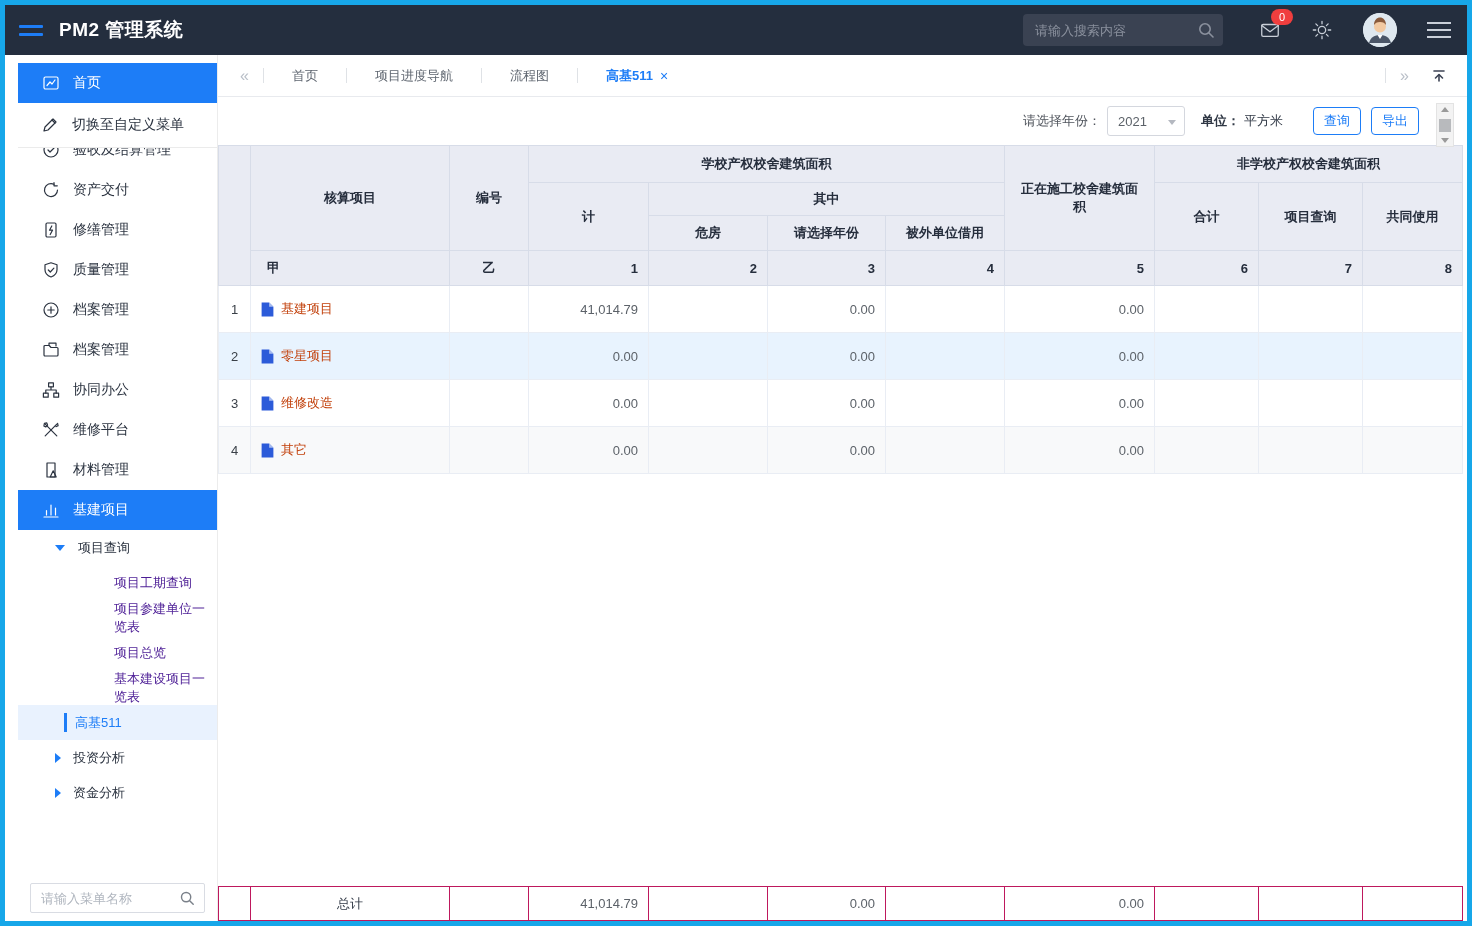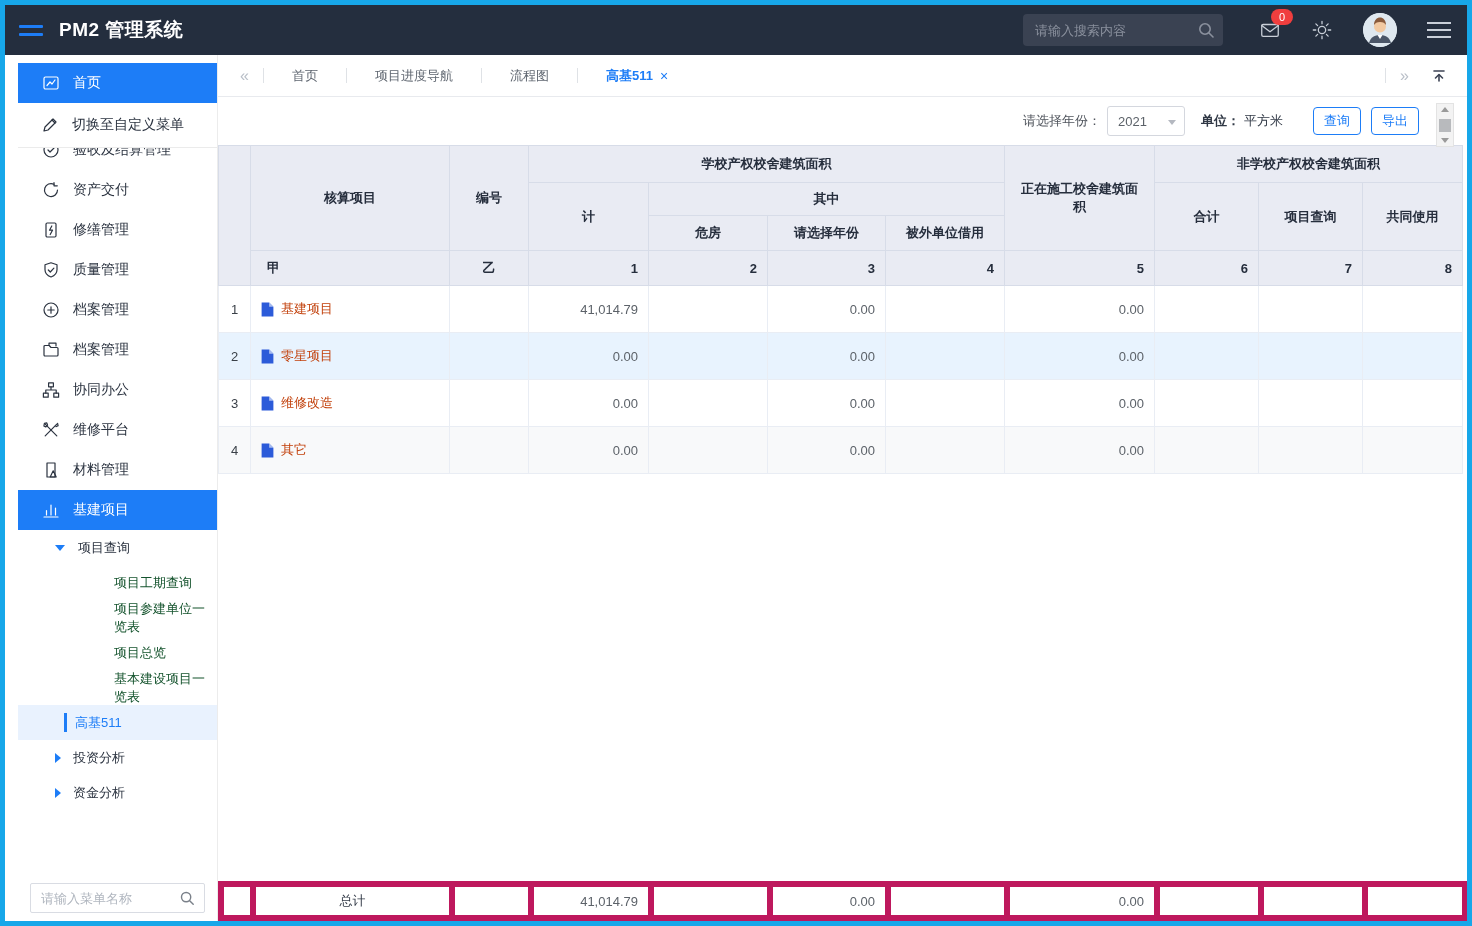--- a/index.html
+++ b/index.html
@@ -33,21 +33,21 @@
   .side-nav { padding-top:8px; }
   .menu-item { height:40px; display:flex; align-items:center; padding-left:24px; font-size:14px; color:#2b3340; cursor:pointer; }
   .menu-item .menu-icon { width:18px; height:18px; margin-right:13px; display:flex; }
   .menu-item .menu-icon svg { width:18px; height:18px; fill:none; stroke:currentColor; stroke-width:1.2; stroke-linecap:round; stroke-linejoin:round; }
   .menu-item.active { background:#1d7df7; color:#fff; }
   .menu-item.tall { height:45px; border-bottom:1px solid #ebebeb;padding-left:23px; }
   .menu-item.clipped { margin-top:-18px; clip-path: inset(18px 0 0 0); }
   .group-row { height:35px; display:flex; align-items:center; padding-left:37px; font-size:13px; color:#2b3340; cursor:pointer; position:relative; }
   .caret-down { width:0; height:0; border-left:5px solid transparent; border-right:5px solid transparent; border-top:6px solid #1d7df7; margin-right:13px; }
   .caret-right { width:0; height:0; border-top:5px solid transparent; border-bottom:5px solid transparent; border-left:6px solid #1d7df7; margin-right:12px; }
-  .child-row { height:35px; display:flex; align-items:center; padding-left:96px; font-size:13px; color:#14532d; cursor:pointer; position:relative; }
+  .child-row { height:35px; display:flex; align-items:center; padding-left:96px; font-size:13px; color:#4c1d95; cursor:pointer; position:relative; }
   .child-row.selected { background:#e9f2fe; color:#1d7df7; padding-left:57px; }
   .child-row.selected .selbar { position:absolute; left:46px; top:8px; bottom:8px; width:3px; background:#1d7df7; }
   .side-search { position:absolute; bottom:0; left:0; right:0; height:46px; background:#fff; padding:8px 12px; }
   .side-search input { width:100%; height:30px; border:1px solid #d9dce3; border-radius:2px; font-size:13px; color:#555; padding:0 30px 0 10px; outline:none; }
   .side-search input::placeholder { color:#b0b6bf; }
   .side-search .mag { position:absolute; right:22px; top:15px; width:16px; height:16px; }
   .mag svg { width:100%; height:100%; fill:none; stroke:#8b919e; stroke-width:1.6; stroke-linecap:round; }
   .side-search .mag svg { stroke:#7a8089; }
 
   
@@ -81,21 +81,21 @@
   .grid td { border:1px solid #e9edf4; color:#5c6269; padding:0 10px; height:47px; }
   .grid td.num { text-align:right; }
   .grid td.rownum { text-align:center; color:#3a4048; }
   .grid th.code-left { text-align:left; padding-left:16px; }
   .grid th.code-num { text-align:right; }
   .name-cell { display:flex; align-items:center; gap:7px; color:#c2410c; cursor:pointer; }
   .name-cell svg { width:13px; height:15px; flex:0 0 auto; }
   tr.selected td { background:#e8f3fe; }
   tr.striped td { background:#f8f9fa; }
   .footer-table { position:absolute; bottom:0; left:0; background:#fff; }
-  .footer-table td { height:34px; border:6px solid #be185d; }
+  .footer-table td { height:34px; border:1px solid #be185d; }
   .footer-table .total-label { text-align:center; color:#303845; }
 </style>
 </head>
 <body>
 
 <div class="window">
 
   <header class="topbar">
     <span class="hamburger">
         <i></i>

